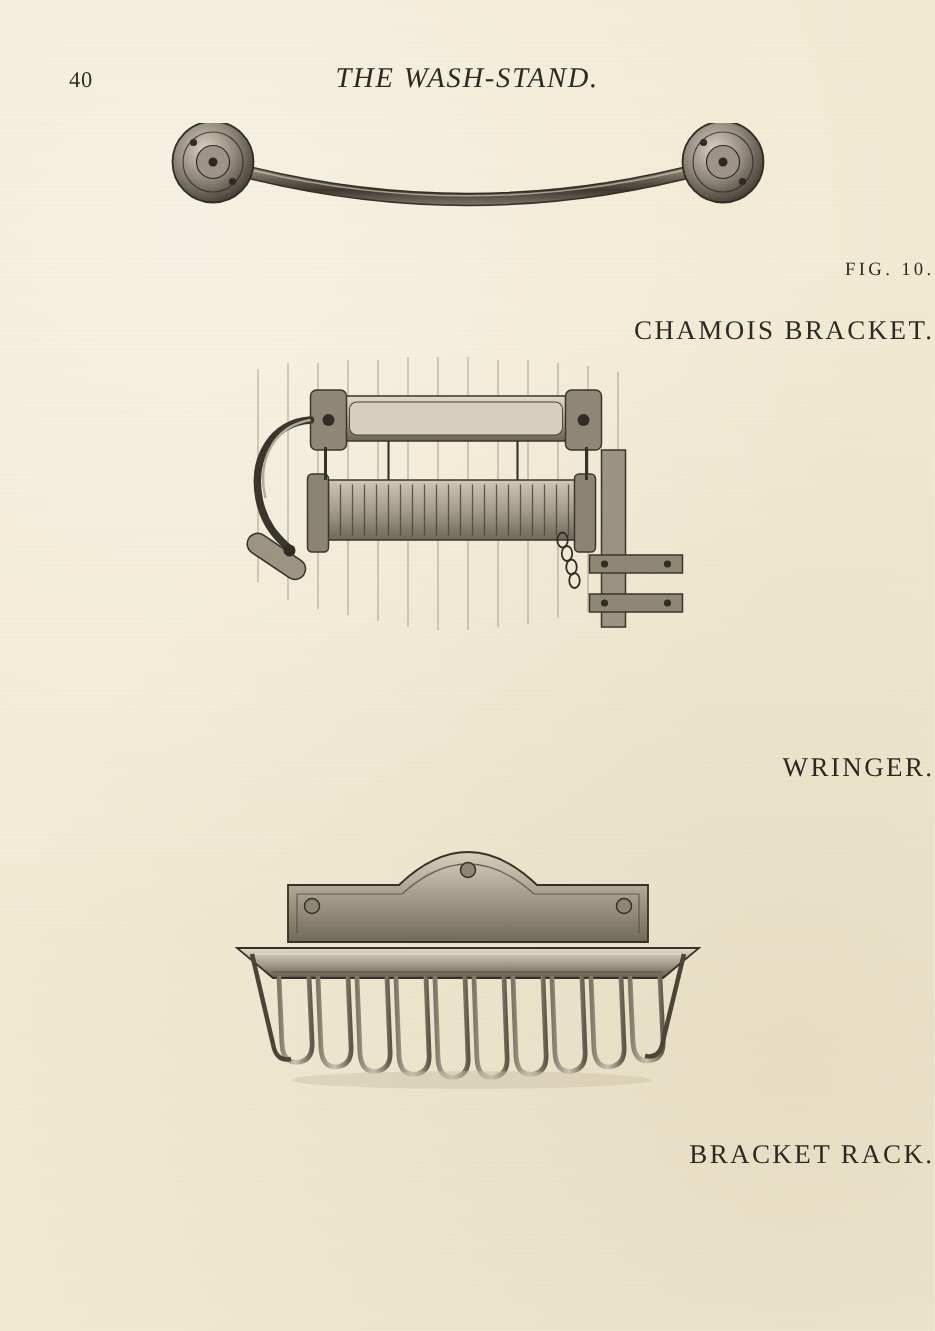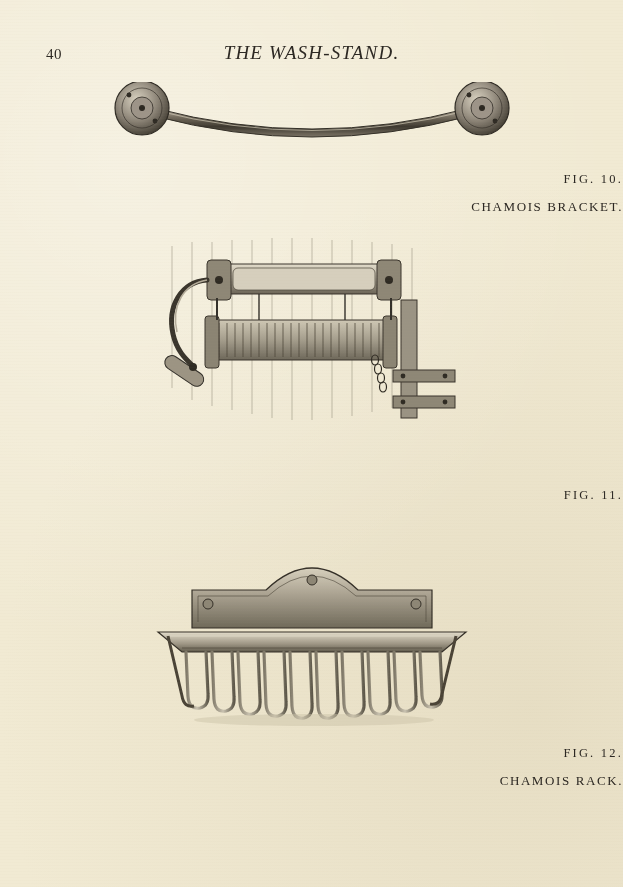--- a/index.html
+++ b/index.html
@@ -56,23 +56,23 @@
     right: 0;
     text-align: right;
   }
   .caption-num {
     font-size: 12.5px;
     letter-spacing: 2.2px;
     margin-top: 10px;
     color: #2b2722;
   }
   .caption-name {
-    font-size: 13px;
+    font-size: 18px;
     letter-spacing: 1.6px;
-    margin-top: 12px;
+    margin-top: 23px;
     color: #2b2722;
   }
   .art {
     display: block;
     margin: 0 auto;
   }
 
   
   #fig10 { top: 82px; }
   #fig11 { top: 228px; }
@@ -225,21 +225,21 @@
       <circle cx="256" cy="174" r="2.4" fill="#2f2b23"></circle>
       <circle cx="298" cy="174" r="2.4" fill="#2f2b23"></circle>
 
       <path d="M 60 52 C 34 54 20 78 26 106 C 30 124 40 132 46 138" fill="none" stroke="#3a352c" stroke-width="5" stroke-linecap="round"></path>
       <path d="M 60 52 C 36 56 24 78 30 104" fill="none" stroke="#b3ab99" stroke-width="1.6"></path>
       <g transform="rotate(34 40 146)">
         <rect x="14" y="138" width="44" height="14" rx="7" fill="#9c9483" stroke="#33302a" stroke-width="1"></rect>
       </g>
       <circle cx="46" cy="139" r="4" fill="#2f2b23"></circle>
     </svg>
-    <div class="caption-num">FIG. 11.</div>
+    <div class="caption-name">WRINGER.</div>
   </div>
 
   <div class="figure-block" id="fig12">
     <svg class="art" width="340" height="180" viewBox="0 0 340 180">
       <defs>
         <linearGradient id="backGrad" x1="0" y1="0" x2="0" y2="1">
           <stop offset="0%" stop-color="#d7d0bd"></stop>
           <stop offset="45%" stop-color="#a9a190"></stop>
           <stop offset="100%" stop-color="#6f6959"></stop>
         </linearGradient>
@@ -276,18 +276,17 @@
         <path d="M 226 96 L 228 146 Q 229 160 240 158 Q 249 156 248 144 L 246 96"></path>
         <path d="M 252 96 L 254 143 Q 255 157 266 155 Q 275 153 274 141 L 272 96"></path>
         <path d="M 278 96 L 280 139 Q 281 153 292 151 Q 301 149 300 137 L 298 96"></path>
       </g>
 
       <path d="M 26 80 L 40 140 Q 42 152 52 150" fill="none" stroke="#4a4336" stroke-width="3"></path>
       <path d="M 314 80 L 300 138 Q 298 150 288 148" fill="none" stroke="#4a4336" stroke-width="3"></path>
 
       <ellipse cx="172" cy="164" rx="120" ry="6" fill="#c9c0a6" opacity="0.45"></ellipse>
     </svg>
-    <div class="caption-num">FIG. 12.</div>
-    <div class="caption-name">CHAMOIS RACK.</div>
+    <div class="caption-name">BRACKET RACK.</div>
   </div>
 
   <div class="paper-grain"></div>
 </div>
 
 </body></html>

